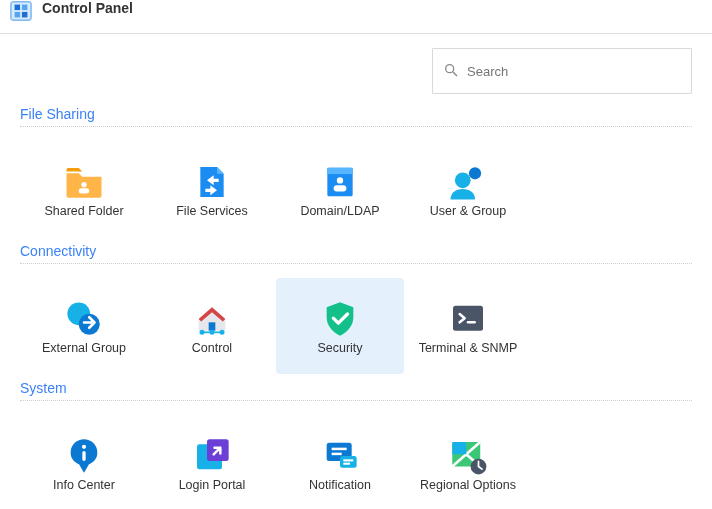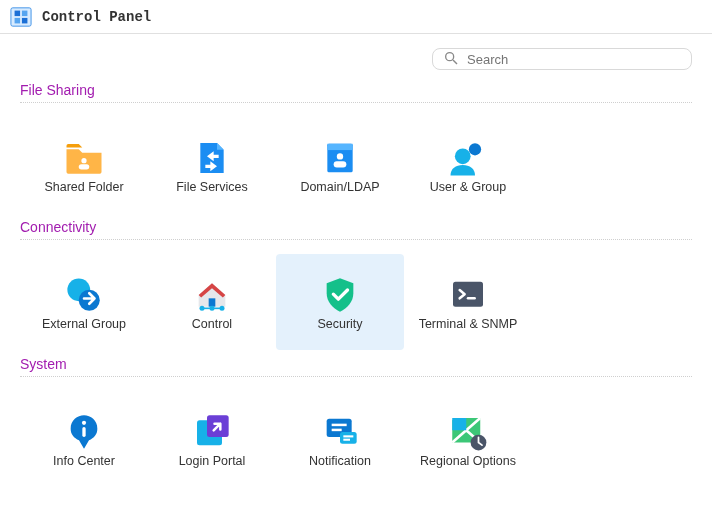--- a/index.html
+++ b/index.html
@@ -2,41 +2,40 @@
 <html><head>
 <meta charset="utf-8">
 <style>
   * { box-sizing: border-box; margin: 0; padding: 0; }
   body {
     width: 712px; height: 509px;
     font-family: -apple-system, "Segoe UI", Helvetica, Arial, sans-serif;
     font-size: 13px; color: #333; background: #fff; overflow: hidden;
   }
   .titlebar {
-    height: 34px; display: flex; align-items: center; padding: 0 10px;
+    height: 34px; display: flex; padding: 0 10px;
     border-bottom: 1px solid #e0e0e0;
-    font-family: Liberation Mono, monospace;
   }
   .titlebar .app-icon { width: 22px; height: 22px; margin-right: 10px; }
   .titlebar .title { font-weight: 600; color: #333; font-size: 14px; }
   .searchbar-row {
     display: flex; justify-content: flex-end; padding: 14px 20px 6px 20px;
   }
   .searchbox {
-    width: 260px; height: 22px; border: 1px solid #d9d9d9; border-radius: 8px;
+    width: 260px; height: 46px; border: 1px solid #d9d9d9; border-radius: 1px;
     display: flex; align-items: center; padding: 0 10px; background: #fff;
   }
   .searchbox svg { flex-shrink: 0; }
   .searchbox input {
     border: none; outline: none; flex: 1; margin-left: 8px; font-size: 13px;
     color: #555; background: transparent;
   }
   .content { padding: 0 20px 20px 20px; }
   .section-header {
-    color: #a21caf; font-size: 14px; font-weight: 400; padding: 6px 0 4px 0;
+    color: #3b82f6; font-size: 14px; font-weight: 400; padding: 6px 0 4px 0;
     border-bottom: 1px dotted #cfcfcf; margin-bottom: 14px;
   }
   .grid {
     display: flex; flex-wrap: wrap;
   }
   .tile {
     width: 128px; height: 96px; display: flex; flex-direction: column;
     align-items: center; justify-content: center; cursor: pointer;
     border-radius: 4px;
   }

